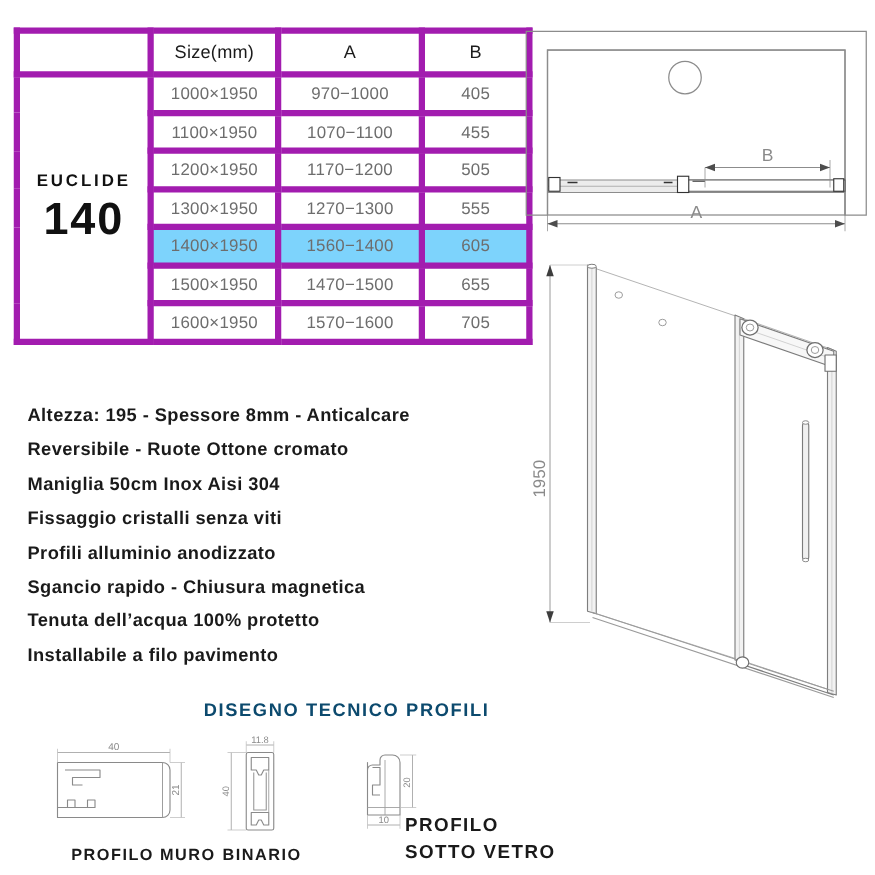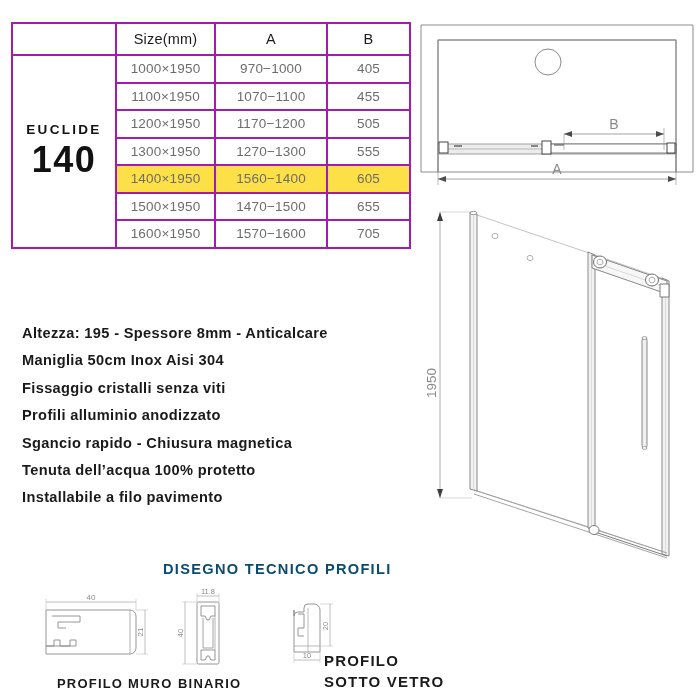--- a/index.html
+++ b/index.html
@@ -13,21 +13,21 @@
   }
   .page{position:absolute;inset:0;}
 
   
   .size-table{
     position:absolute;left:11px;top:22px;width:390px;
     border-collapse:collapse;
     table-layout:fixed;
   }
   .size-table td,.size-table th{
-    border:2px solid #a21caf;
+    border:5px solid #a21caf;
     padding:0;
     text-align:center;
     vertical-align:middle;
     font-weight:normal;
     color:#6d6d6d;
     font-size:13.5px;
     height:25.5px;
     letter-spacing:.2px;
   }
   .size-table thead th{
@@ -51,21 +51,21 @@
     display:block;
     margin-bottom:3px;
   }
   .model-num{
     font-size:36px;
     font-weight:bold;
     letter-spacing:1.5px;
     display:block;
   }
   tr.highlight td{
-    background:#fde047;
+    background:#7dd3fc;
     color:#6d6d6d;
   }
 
   
   .spec-list{
     position:absolute;left:22px;top:320px;width:380px;
     margin:0;padding:0;list-style:none;
   }
   .spec-list li{
     font-size:14.6px;
@@ -244,20 +244,21 @@
         <path d="M16 300 l-3 -9 h6 z" fill="#3d3d3d"></path>
         <line x1="16" y1="14" x2="46" y2="14" stroke="#bdbdbd" stroke-width="0.6"></line>
         <line x1="16" y1="300" x2="48" y2="300" stroke="#bdbdbd" stroke-width="0.6"></line>
         <text class="dimtxt" x="12" y="185" font-size="13.5" text-anchor="middle" transform="rotate(-90 12 185)">1950</text>
       </g>
     </svg>
   </div>
 
   <ul class="spec-list">
     <li>Altezza: 195 - Spessore 8mm - Anticalcare</li>
+    <li>Reversibile - Ruote Ottone cromato</li>
     <li>Maniglia 50cm Inox Aisi 304</li>
     <li>Fissaggio cristalli senza viti</li>
     <li>Profili alluminio anodizzato</li>
     <li>Sgancio rapido - Chiusura magnetica</li>
     <li>Tenuta dell’acqua 100% protetto</li>
     <li>Installabile a filo pavimento</li>
   </ul>
 
   <div class="profiles-title">DISEGNO TECNICO PROFILI</div>
 

